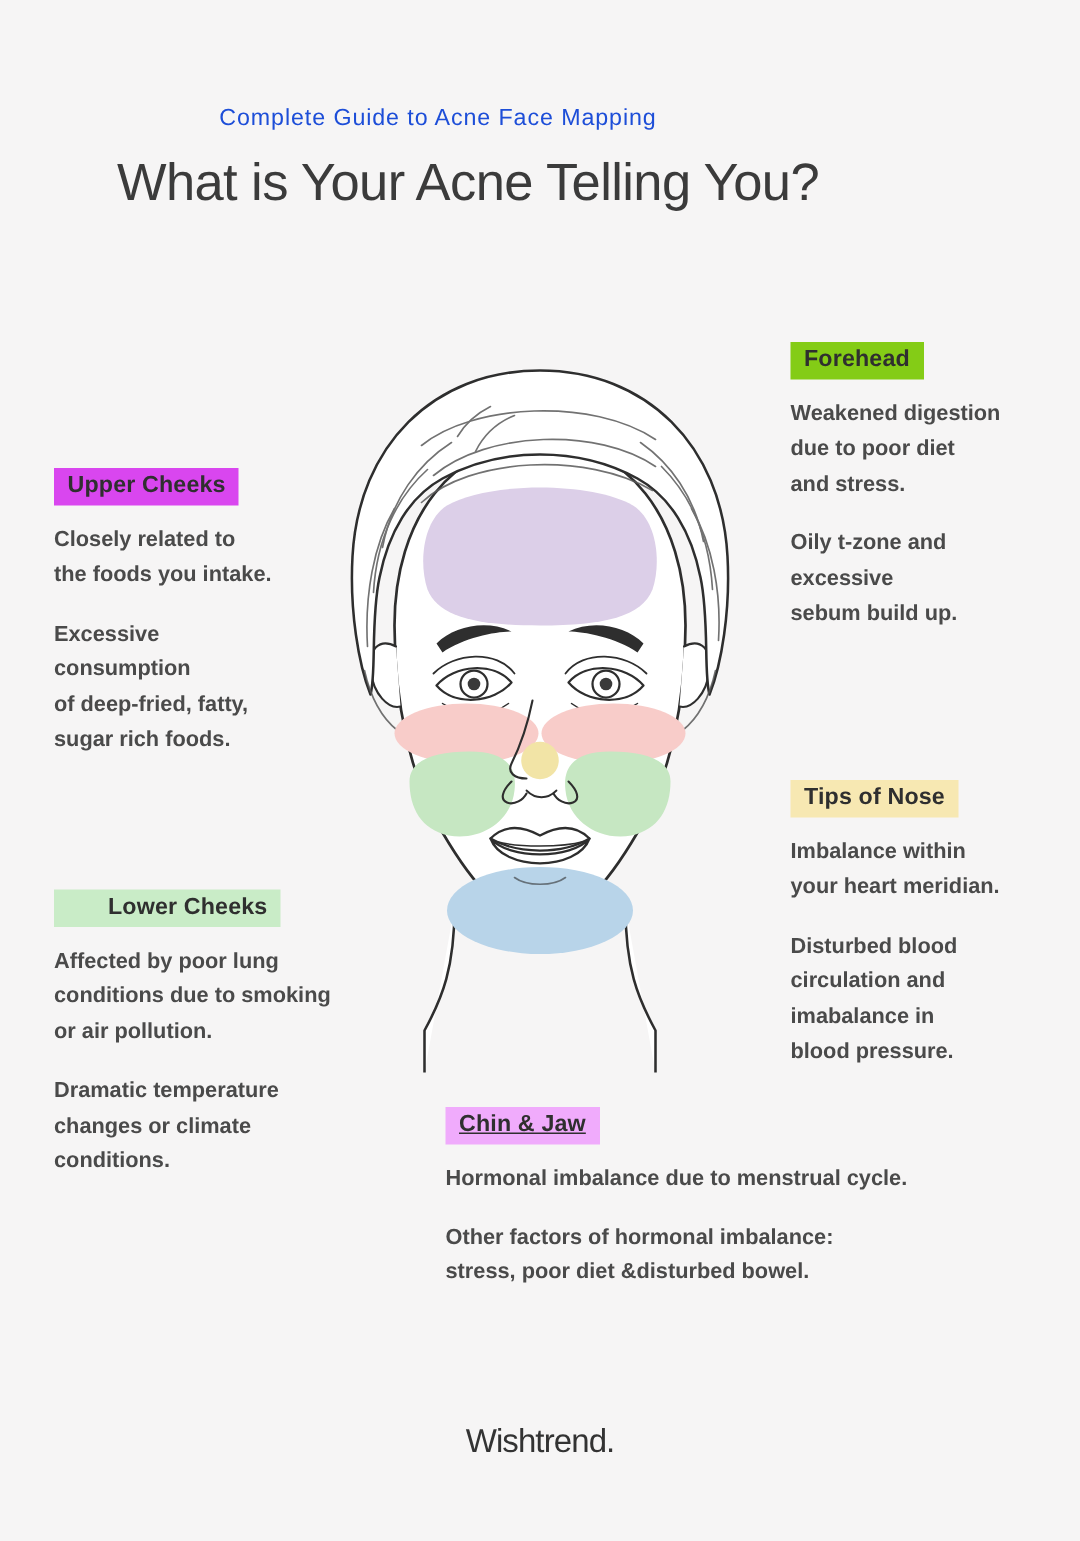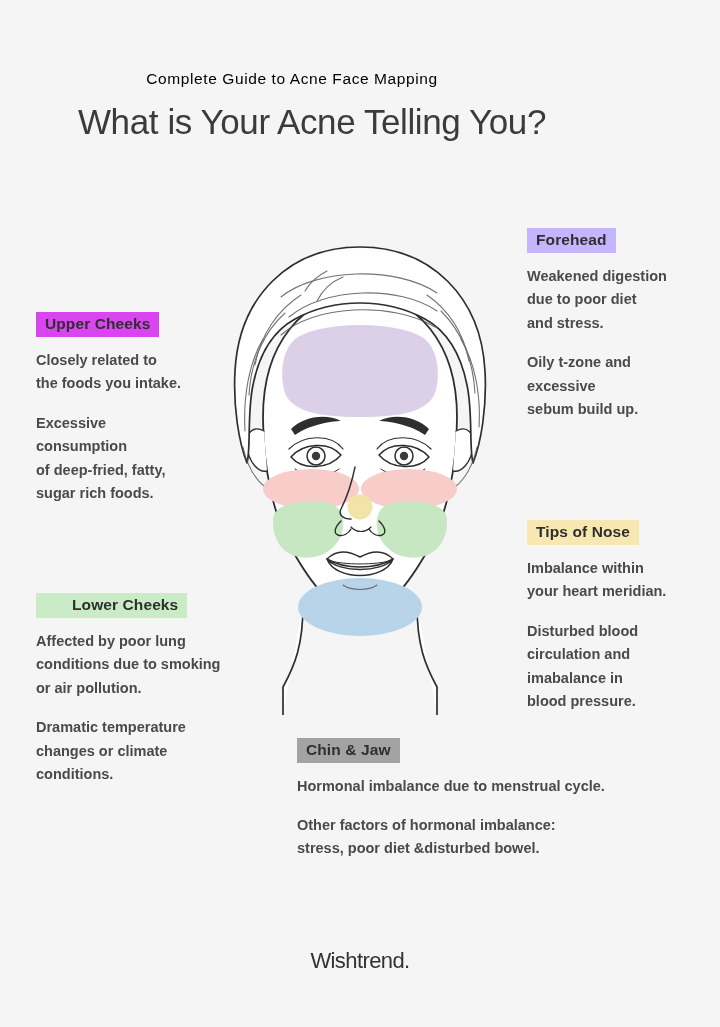--- a/index.html
+++ b/index.html
@@ -20,21 +20,21 @@
 
   
   .kicker {
     position: absolute;
     top: 70px;
     left: 0;
     width: 584px;
     text-align: center;
     font-size: 15.5px;
     letter-spacing: 0.6px;
-    color: #000000;
+    color: #1d4ed8;
     font-weight: 400;
   }
   .headline {
     position: absolute;
     top: 102px;
     left: 0;
     width: 624px;
     text-align: center;
     font-size: 35px;
     letter-spacing: -0.4px;
@@ -56,25 +56,25 @@
   .callout { position: absolute; }
   .chip {
     display: inline-block;
     font-size: 15.5px;
     font-weight: 700;
     color: #2f2f2f;
     padding: 3px 9px 4px 9px;
     letter-spacing: 0.1px;
     line-height: 1.15;
   }
-  .chip.purple { background: #c4b5fd; }
+  .chip.purple { background: #84cc16; }
   .chip.pink   { background: #d946ef; }
   .chip.green  { background: #c9ecc7; padding-left: 36px; }
   .chip.yellow { background: #f7e8b2; }
-  .chip.blue   { background: #a3a3a3; }
+  .chip.blue   { background: #f0abfc; text-decoration: underline; }
 
   .body-p {
     font-size: 14.5px;
     line-height: 1.62;
     color: #4a4a4a;
     margin: 12px 0 0 0;
     white-space: pre-line;
     font-weight: 700;
   }
   .body-p + .body-p { margin-top: 16px; }

